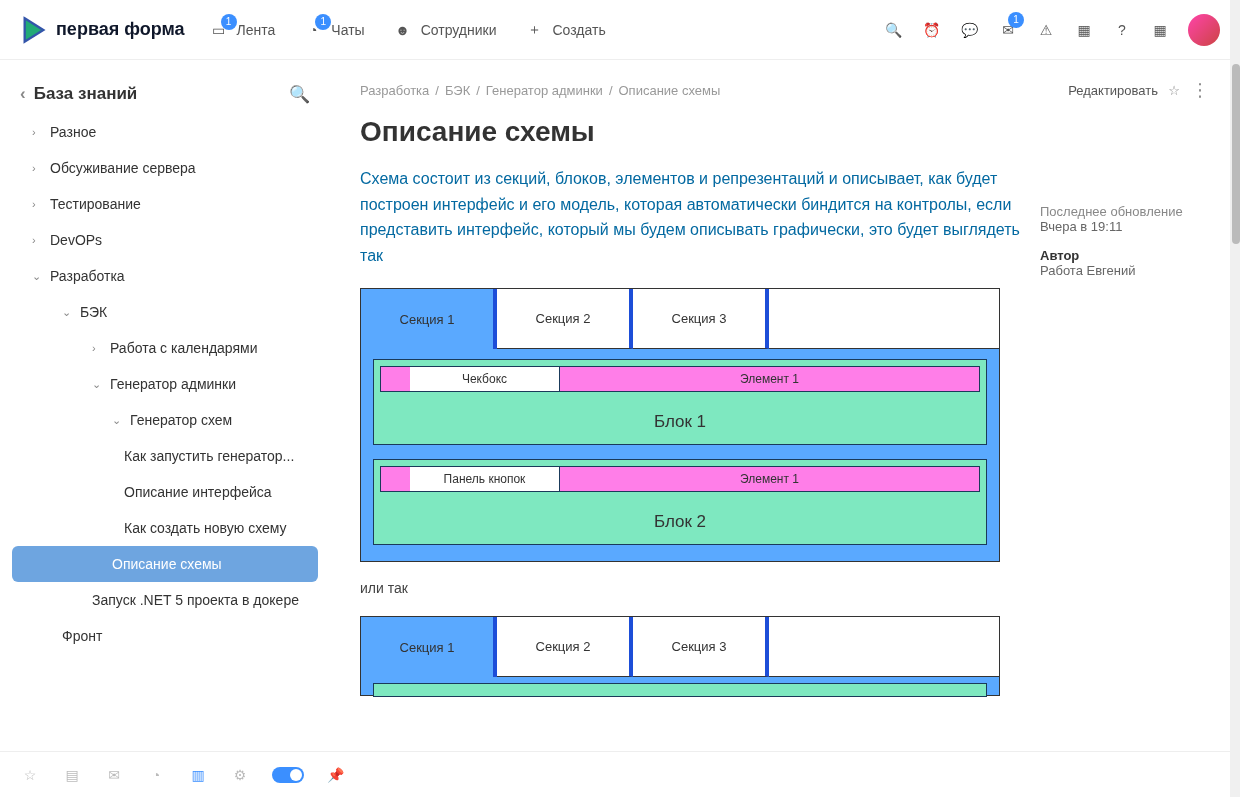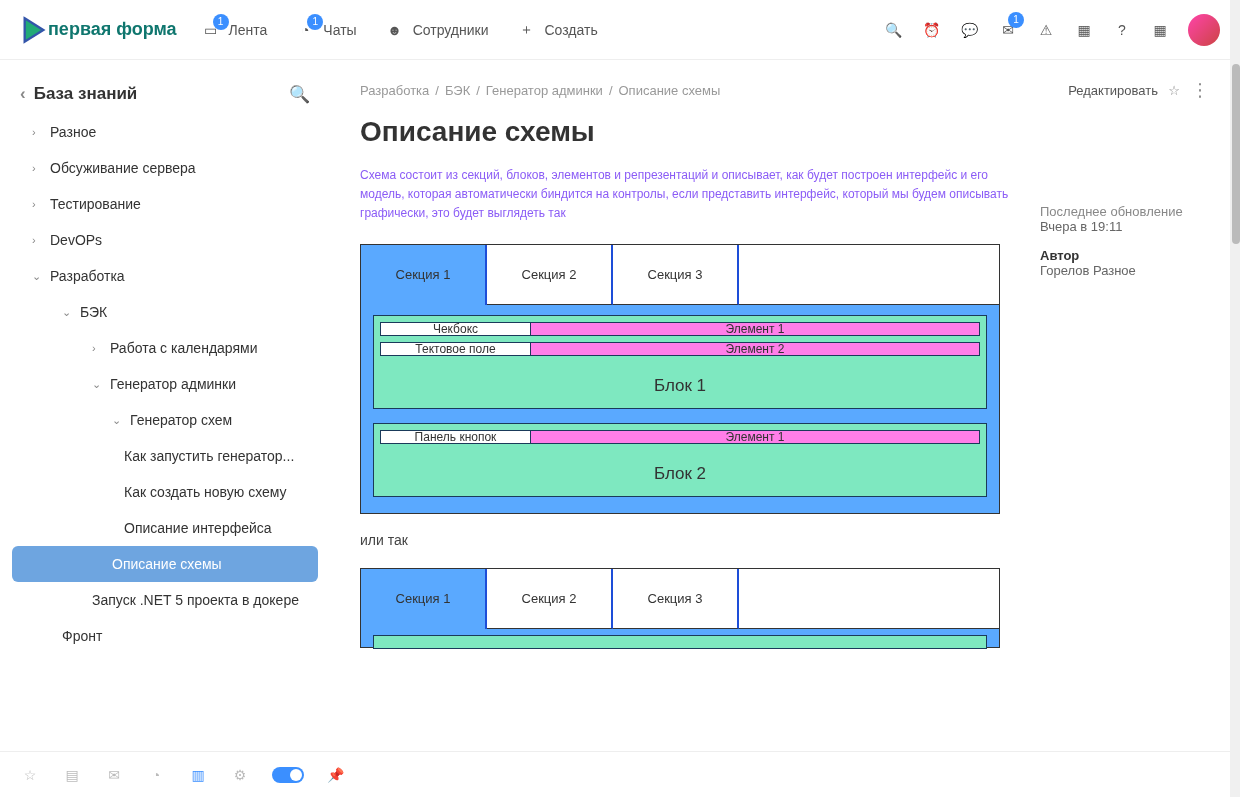--- a/index.html
+++ b/index.html
@@ -1,19 +1,19 @@
 <!DOCTYPE html>
 <html><head>
 <meta charset="utf-8">
 <style>
   * { box-sizing: border-box; margin: 0; padding: 0; }
   body { font-family: 'Segoe UI', Arial, sans-serif; font-size: 14px; color: #333; background: #fff; height: 797px; width: 1240px; overflow: hidden; }
   
   .topbar { height: 60px; display: flex; align-items: center; padding: 0 20px; border-bottom: 1px solid #eee; gap: 24px; }
-  .logo { display: flex; align-items: center; font-weight: bold; font-size: 18px; color: #0f766e; }
+  .logo { display: flex; align-items: center; gap: 8px; font-weight: bold; font-size: 18px; color: #0f172a; }
   .logo svg { width: 28px; height: 28px; }
   .nav-items { display: flex; gap: 28px; }
   .nav-item { display: flex; align-items: center; gap: 8px; color: #555; cursor: pointer; position: relative; }
   .badge { position: absolute; top: -6px; left: 12px; background: #3b8fff; color: #fff; border-radius: 50%; min-width: 16px; height: 16px; font-size: 10px; display: flex; align-items: center; justify-content: center; }
   .badge-chats { left: 12px; }
   .spacer { flex: 1; }
   .top-icons { display: flex; gap: 18px; align-items: center; }
   .icon { width: 20px; height: 20px; display: inline-flex; align-items: center; justify-content: center; color: #555; }
   .avatar { width: 32px; height: 32px; border-radius: 50%; background: linear-gradient(135deg, #f4a , #c44); }
   
@@ -33,37 +33,37 @@
   .lvl5 { padding-left: 112px; }
   
   .content { flex: 1; padding: 20px 30px; overflow-y: auto; position: relative; }
   .breadcrumb { color: #999; font-size: 13px; display: flex; gap: 6px; align-items: center; margin-bottom: 16px; }
   .breadcrumb span { cursor: pointer; }
   .breadcrumb .edit { margin-left: auto; color: #555; cursor: pointer; }
   .breadcrumb .star { color: #888; cursor: pointer; }
   .breadcrumb .more { color: #888; cursor: pointer; font-size: 18px; }
   
   h1 { font-size: 28px; font-weight: 600; margin-bottom: 18px; }
-  .desc { font-size: 12px; line-height: 1.6; color: #8b5cf6; max-width: 660px; }
+  .desc { font-size: 16px; line-height: 1.6; color: #0369a1; max-width: 660px; }
   
   .aside { position: absolute; right: 30px; top: 144px; width: 170px; font-size: 13px; color: #666; }
   .aside .label { color: #888; }
   .aside .author-label { font-weight: 600; color: #333; margin-top: 14px; }
   
   .diagram-wrap { margin-top: 20px; width: 640px; }
   .diagram { border: 1px solid #333; }
   .tabs-row { display: flex; height: 60px; }
-  .tab { width: 126px; border-right: 2px solid #1d4ed8; display: flex; align-items: center; justify-content: center; font-size: 13px; background: #fff; }
+  .tab { width: 136px; border-right: 4px solid #1d4ed8; display: flex; align-items: center; justify-content: center; font-size: 13px; background: #fff; }
   .tab.active { background: #5aa9ff; }
   .tab-rest { flex: 1; border-bottom: 1px solid #333; }
   .tab:not(.active) { border-bottom: 1px solid #333; }
   .diagram-body { background: #5aa9ff; padding: 10px 12px 16px; }
   .block { background: #7ee8c0; border: 1px solid #1a3a5a; padding: 6px; margin-bottom: 14px; }
   .block:last-child { margin-bottom: 0; }
-  .el-row { display: flex; background: #ff7ee8; border: 1px solid #1a3a5a; margin-bottom: 6px; height: 14px; }
+  .el-row { display: flex; background: #ff7ee8; border: 1px solid #1a3a5a; margin-bottom: 6px; height: 26px; padding-left: 29px; }
   .el-left { width: 150px; background: #fff; border-right: 1px solid #1a3a5a; display: flex; align-items: center; justify-content: center; font-size: 12px; }
   .el-right { flex: 1; display: flex; align-items: center; justify-content: center; font-size: 12px; }
   .block-label { text-align: center; font-size: 17px; padding: 14px 0 6px; }
   
   .or-text { margin: 18px 0 12px; font-size: 14px; color: #444; }
   
   .bottombar { height: 46px; border-top: 1px solid #eee; display: flex; align-items: center; padding: 0 20px; gap: 22px; }
   .bottombar .icon { color: #bbb; cursor: pointer; }
   .toggle { width: 32px; height: 16px; background: #3b8fff; border-radius: 8px; position: relative; cursor: pointer; }
   .toggle::after { content: ''; position: absolute; right: 2px; top: 2px; width: 12px; height: 12px; background: #fff; border-radius: 50%; }
@@ -157,24 +157,24 @@
         <span>Генератор админки</span>
       </div>
     <div class="tree-item lvl4">
         <span class="chev">⌄</span>
         <span>Генератор схем</span>
       </div>
     <div class="tree-item lvl5">
         <span>Как запустить генератор...</span>
       </div>
     <div class="tree-item lvl5">
+        <span>Описание интерфейса</span>
+      </div>
+    <div class="tree-item lvl5">
         <span>Как создать новую схему</span>
-      </div>
-    <div class="tree-item lvl5">
-        <span>Описание интерфейса</span>
       </div>
     <div class="tree-item lvl4 active">
         <span>Описание схемы</span>
       </div>
     <div class="tree-item lvl3">
         <span>Запуск .NET 5 проекта в докере</span>
       </div>
     <div class="tree-item lvl2">
         <span>Фронт</span>
       </div>
@@ -191,40 +191,36 @@
       <span class="more icon">⋮</span>
     </div>
 
     <h1>Описание схемы</h1>
     <p class="desc">Схема состоит из секций, блоков, элементов и репрезентаций и описывает, как будет построен интерфейс и его модель, которая автоматически биндится на контролы, если представить интерфейс, который мы будем описывать графически, это будет выглядеть так</p>
 
     <div class="aside">
       <div class="label">Последнее обновление</div>
       <div>Вчера в 19:11</div>
       <div class="author-label">Автор</div>
-      <div>Горелов Разное</div>
+      <div>Работа Евгений</div>
     </div>
 
     <div class="diagram-wrap">
       <div class="diagram">
         <div class="tabs-row">
           <div class="tab active">Секция 1</div>
           <div class="tab">Секция 2</div>
           <div class="tab">Секция 3</div>
           <div class="tab-rest"></div>
         </div>
         <div class="diagram-body">
           <div class="block">
             <div class="el-row">
                 <div class="el-left">Чекбокс</div>
                 <div class="el-right">Элемент 1</div>
-              </div>
-            <div class="el-row">
-                <div class="el-left">Тектовое поле</div>
-                <div class="el-right">Элемент 2</div>
               </div>
             <div class="block-label">Блок 1</div>
           </div>
           <div class="block">
             <div class="el-row">
                 <div class="el-left">Панель кнопок</div>
                 <div class="el-right">Элемент 1</div>
               </div>
             <div class="block-label">Блок 2</div>
           </div>

